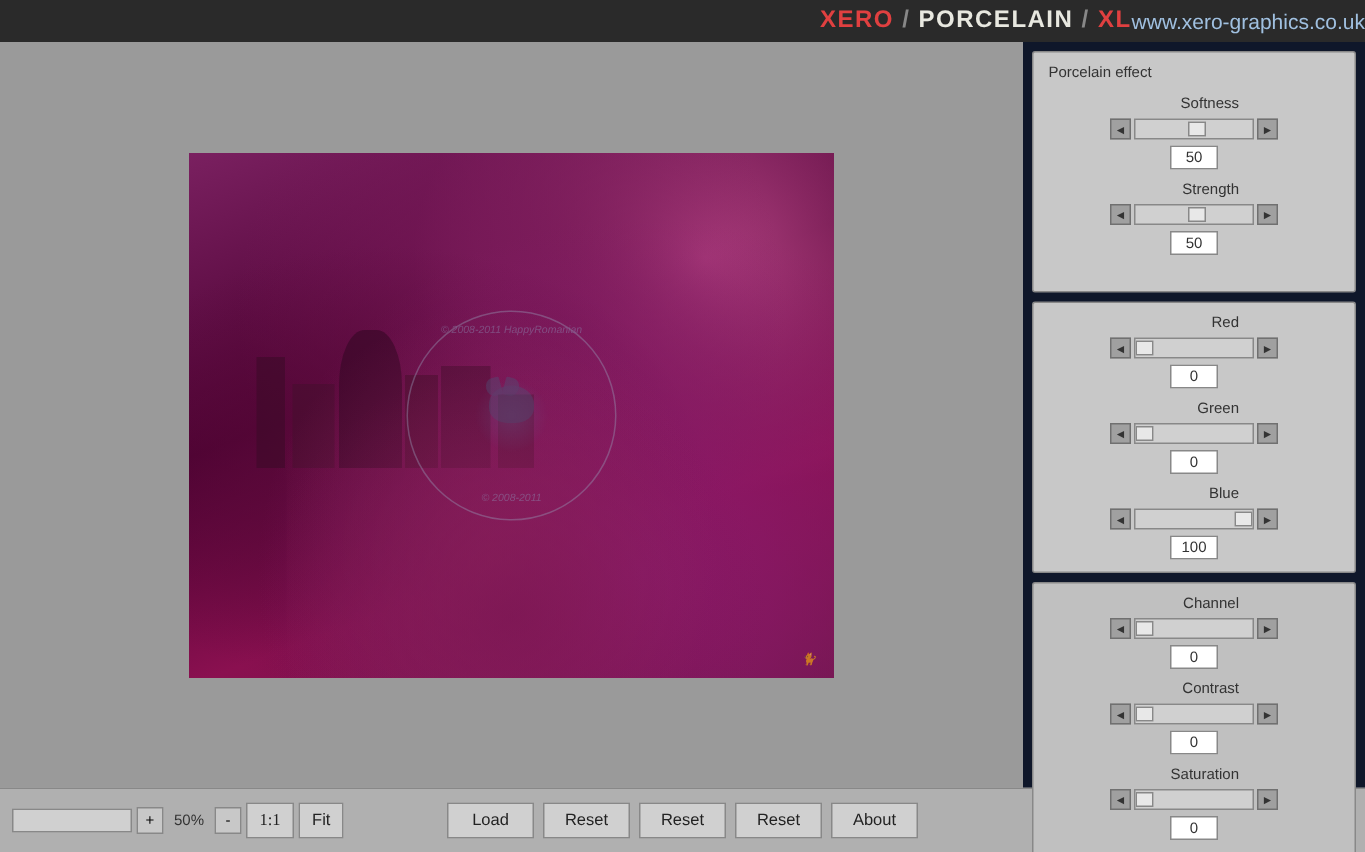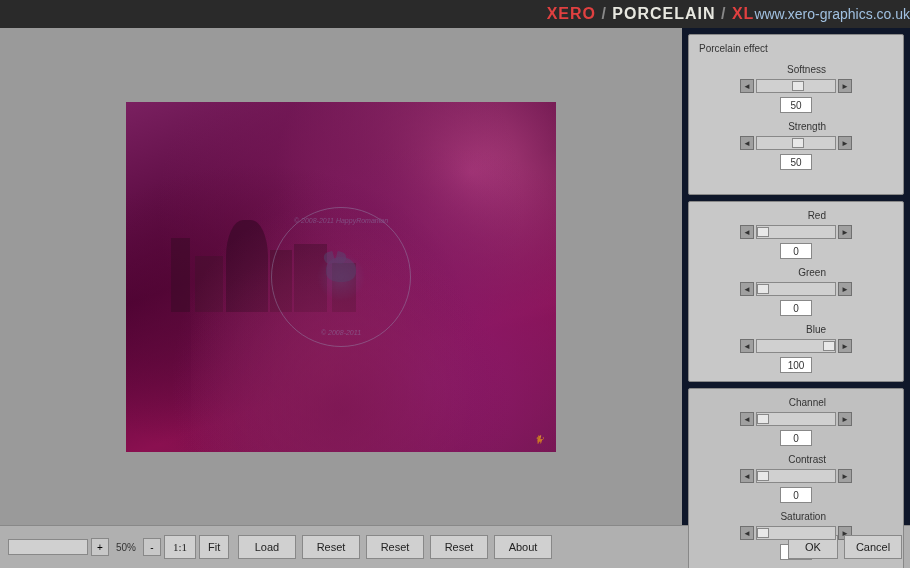--- a/index.html
+++ b/index.html
@@ -453,17 +453,13 @@
   </div>
 
   <div class="bottom-btn">Load</div>
   <div class="bottom-btn">Reset</div>
   <div class="bottom-btn">Reset</div>
   <div class="bottom-btn">Reset</div>
   <div class="bottom-btn">About</div>
 
   <div class="spacer"></div>
 
-  <div class="ok-cancel-area">
-    <div class="bottom-btn" style="min-width:50px;">OK</div>
-    <div class="bottom-btn" style="min-width:58px;">Cancel</div>
-  </div>
 </div>
 
 </body></html>

